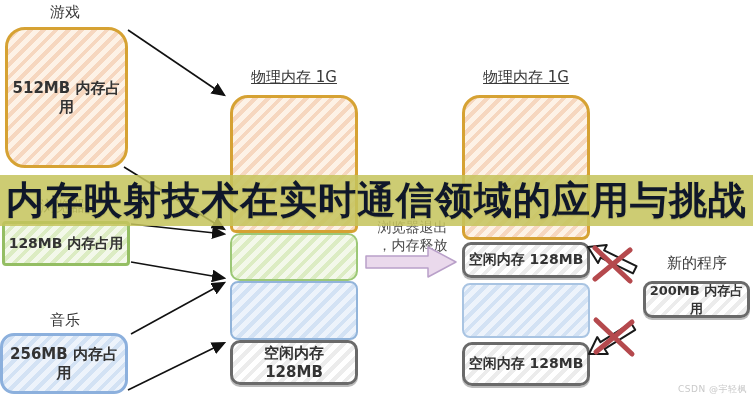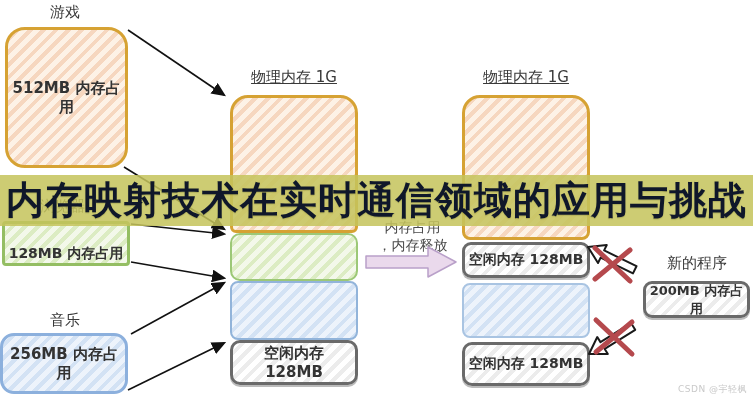--- a/index.html
+++ b/index.html
@@ -13,21 +13,21 @@
     position:absolute; box-sizing:border-box; z-index:2;
     display:flex; align-items:center; justify-content:center;
     font-size:15px; font-weight:600; color:#333; text-align:center;
   }
   .stripes-orange{background:repeating-linear-gradient(135deg,#fdf2e6 0 5px,#f6d7bf 5px 9px);}
   .stripes-green {background:repeating-linear-gradient(135deg,#f3f8ea 0 5px,#dcecc3 5px 9px);}
   .stripes-blue  {background:repeating-linear-gradient(135deg,#edf3fb 0 5px,#d3e2f4 5px 9px);}
   .stripes-gray  {background:repeating-linear-gradient(135deg,#ffffff 0 5px,#ececec 5px 9px);}
 
   .game-box   {left:5px;  top:27px;  width:123px; height:141px; border:3px solid #d6a233; border-radius:20px;text-align:center;}
-  .browser-box{left:2px;  top:221px; width:128px; height:45px;  border:3px solid #94be63; border-radius:4px; font-size:14px;align-items:flex-end;}
+  .browser-box{left:2px;  top:221px; width:128px; height:45px;  border:3px solid #94be63; border-radius:4px; font-size:14px;}
   .music-box  {left:0px;  top:333px; width:128px; height:61px;  border:3px solid #8cb0dd; border-radius:14px;}
 
   .mid-orange {left:230px; top:95px;  width:128px; height:138px; border:3px solid #d6a233; border-radius:18px 18px 6px 6px;}
   .mid-green  {left:230px; top:233px; width:128px; height:48px;  border:2px solid #9cc877; border-radius:10px;}
   .mid-blue   {left:230px; top:281px; width:128px; height:59px;  border:2px solid #92b4da; border-radius:8px;}
   .mid-gray   {left:230px; top:340px; width:128px; height:45px;  border:3px solid #6a6a6a; border-radius:10px; font-size:15px; box-shadow:0 2px 0 rgba(60,60,60,.35);}
 
   .right-orange{left:462px; top:95px;  width:128px; height:145px; border:3px solid #d6a233; border-radius:18px 18px 8px 8px;}
   .right-gray1 {left:462px; top:242px; width:128px; height:36px;  border:3px solid #6a6a6a; border-radius:9px; font-size:14px; box-shadow:0 2px 0 rgba(60,60,60,.35);}
   .right-blue  {left:462px; top:283px; width:128px; height:55px;  border:2px solid #a9c4e2; border-radius:8px;}
@@ -78,21 +78,21 @@
 
   <div class="abs col-label" style="left:230px; top:68px; width:128px;">物理内存 1G</div>
   <div class="box mid-orange stripes-orange"></div>
   <div class="box mid-green stripes-green"></div>
   <div class="box mid-blue stripes-blue"></div>
   <div class="box mid-gray stripes-gray">
     <span>空闲内存 128MB</span>
   </div>
 
   <div class="abs transition-text" style="left:355px; top:218px; width:115px;">
-    <div>内存占用</div>
+    <div>浏览器退出</div>
     <div>，内存释放</div>
   </div>
 
   <div class="abs col-label" style="left:462px; top:68px; width:128px;">物理内存 1G</div>
   <div class="box right-orange stripes-orange"></div>
   <div class="box right-gray1 stripes-gray">
     <span>空闲内存 128MB</span>
   </div>
   <div class="box right-blue stripes-blue"></div>
   <div class="box right-gray2 stripes-gray">

